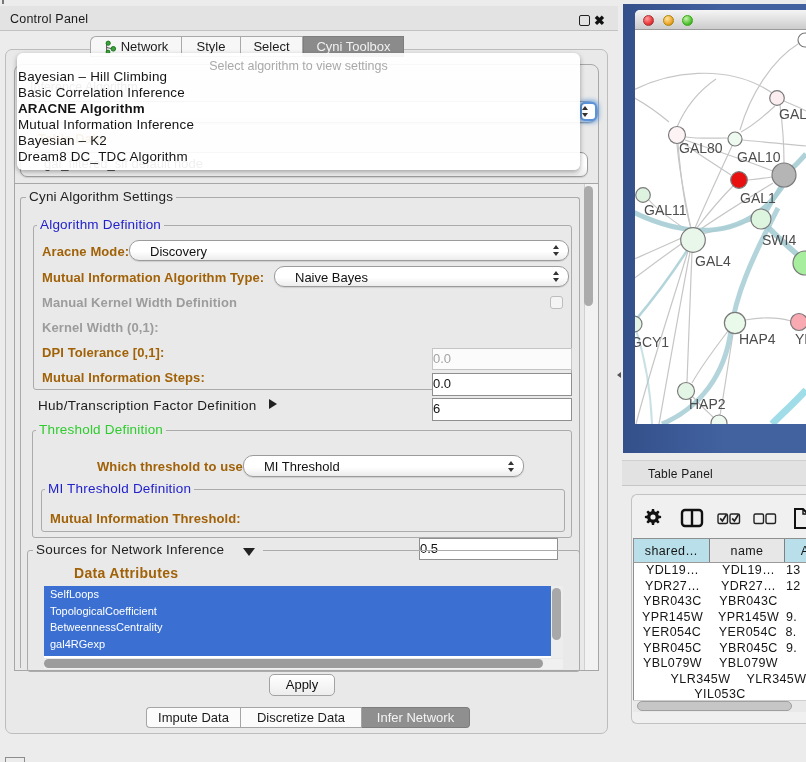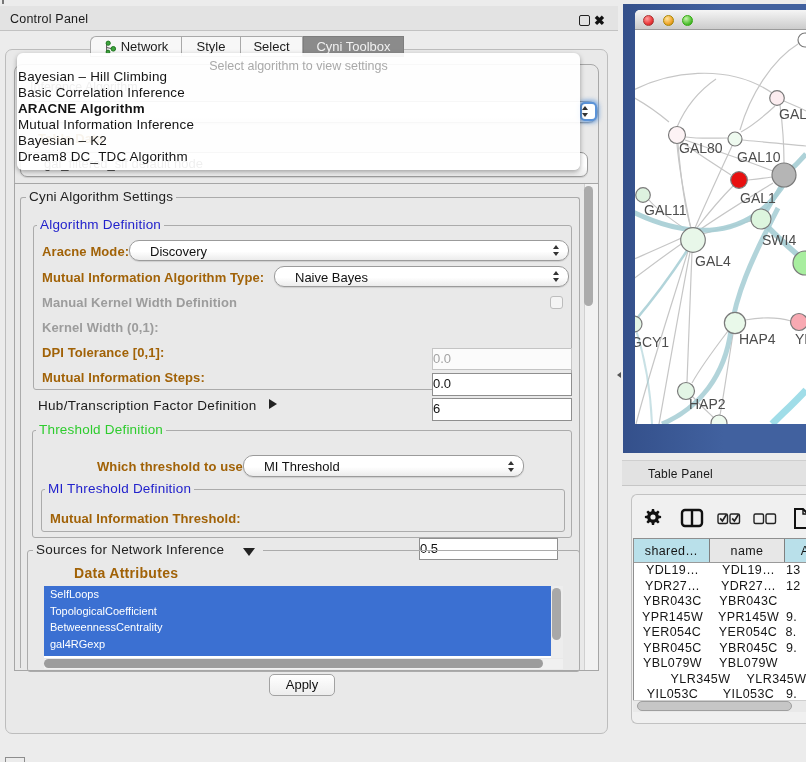--- a/index.html
+++ b/index.html
@@ -132,20 +132,25 @@
     </div>
   </div>
   <div class="abs" style="left:551px;top:586px;width:12px;height:72px;background:#ededed;"></div>
   <div class="abs" style="left:552px;top:588px;width:9px;height:52px;background:#a8a8a8;border-radius:5px;"></div>
 
   <div class="abs" style="left:44px;top:659px;width:519px;height:10px;background:#f0f0f0;"></div>
   <div class="abs" style="left:44px;top:659px;width:499px;height:9px;background:#9c9c9c;border-radius:5px;"></div>
 
   <div class="abs" style="left:269px;top:674px;width:66px;height:22px;background:linear-gradient(#ffffff,#ededed);border:1px solid #a2a2a2;border-radius:5px;text-align:center;font-size:13px;color:#111;padding-top:2px;">Apply</div>
 
+  <div class="abs" style="left:146px;top:707px;height:21px;display:flex;font-size:13px;color:#1b1b1b;">
+    <div style="display:flex;align-items:center;justify-content:center;width:94px;background:#fbfbfb;border:1px solid #a5a5a5;border-right:none;border-radius:4px 0 0 4px;">Impute Data</div>
+    <div style="display:flex;align-items:center;justify-content:center;width:122px;background:#fbfbfb;border:1px solid #a5a5a5;">Discretize Data</div>
+    <div style="display:flex;align-items:center;justify-content:center;width:108px;background:#8f8f8f;border:1px solid #7d7d7d;border-left:none;border-radius:0 4px 4px 0;color:#f4f4f4;">Infer Network</div>
+  </div>
 
   <div class="abs" style="left:5px;top:757px;width:20px;height:10px;background:#ececec;border:1px solid #8d8d8d;"></div>
 
   <div class="abs" style="left:617px;top:372px;width:0;height:0;border-top:3px solid transparent;border-bottom:3px solid transparent;border-right:4px solid #555;"></div>
 
   <div class="abs" style="left:623px;top:4px;width:183px;height:449px;background:linear-gradient(90deg,#34508b,#41619f 55%);"></div>
 
   <div class="abs" style="left:635px;top:10px;width:171px;height:414px;background:#fff;border-radius:5px 0 0 0;overflow:hidden;">
     <div style="position:absolute;left:0;top:0;width:171px;height:20px;background:linear-gradient(#f5f5f5,#cccccc);border-bottom:1px solid #9b9b9b;"></div>
     <div style="position:absolute;left:8px;top:5px;width:11px;height:11px;border-radius:50%;background:radial-gradient(circle at 35% 30%,#ff9d9d,#ec3a3c 60%,#b01a1c);border:0.5px solid #a33;"></div>
@@ -281,21 +286,21 @@
         <div style="display:flex;height:15.5px;line-height:15.5px;text-align:center;">
           <div style="flex:0 0 77px;">YBL079W</div>
           <div style="flex:0 0 75px;">YBL079W</div>
           <div style="flex:0 0 21px;text-align:left;"></div>
         </div>
         <div style="display:flex;height:15.5px;line-height:15.5px;text-align:center;padding-left:28px;">
           <div style="flex:0 0 77px;">YLR345W</div>
           <div style="flex:0 0 75px;">YLR345W</div>
           <div style="flex:0 0 21px;text-align:left;">9.</div>
         </div>
-        <div style="display:flex;height:15.5px;line-height:15.5px;text-align:center;">
+        <div style="display:flex;height:15.5px;line-height:15.5px;text-align:center;flex-direction:column;">
           <div style="flex:0 0 77px;">YIL053C</div>
           <div style="flex:0 0 75px;">YIL053C</div>
           <div style="flex:0 0 21px;text-align:left;">9.</div>
         </div>
       </div>
   </div>
 
   <div class="abs" style="left:633px;top:700px;width:173px;height:12px;background:#e9e9e9;border-top:1px solid #cfcfcf;"></div>
   <div class="abs" style="left:637px;top:701px;width:155px;height:10px;background:#c6c6c6;border:1px solid #9f9f9f;border-radius:5px;"></div>
 

